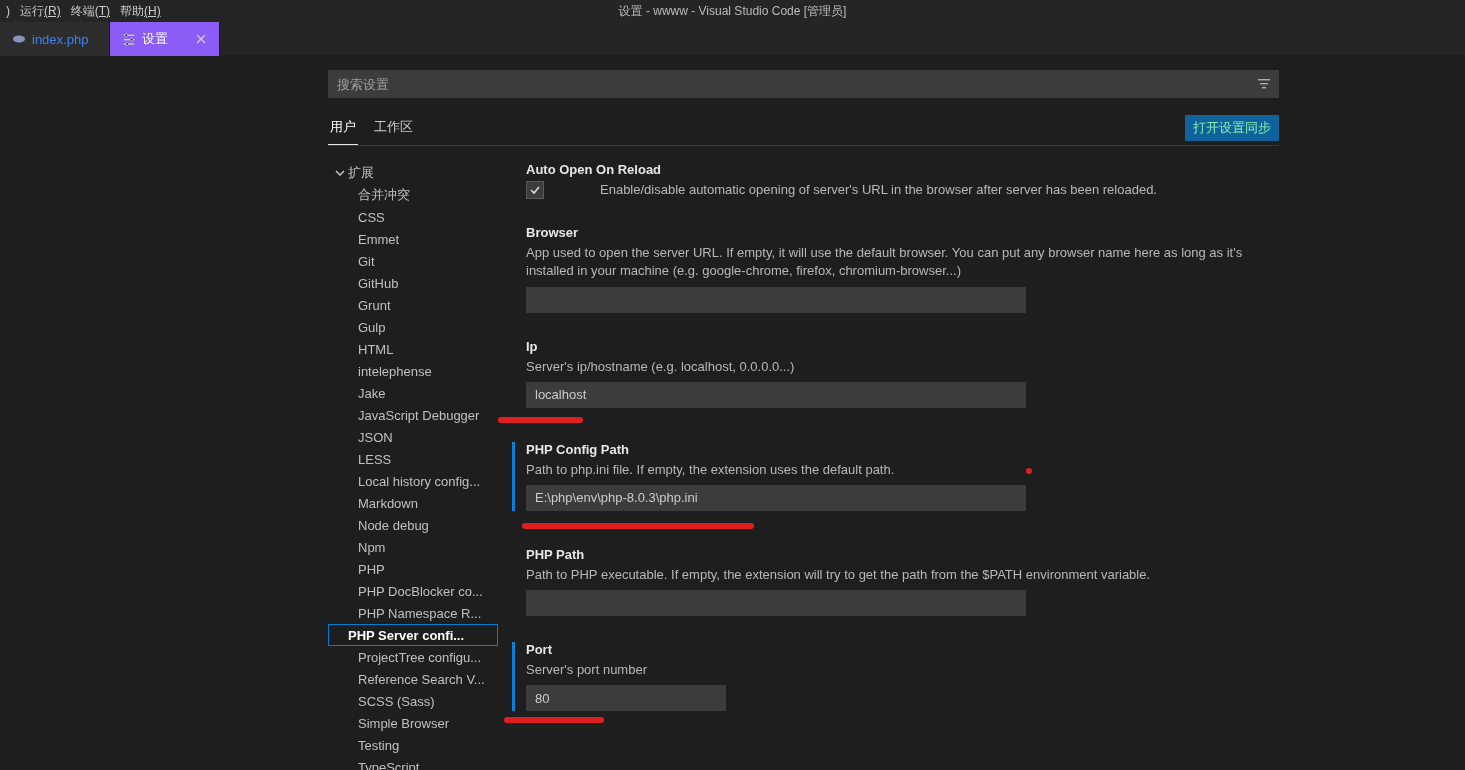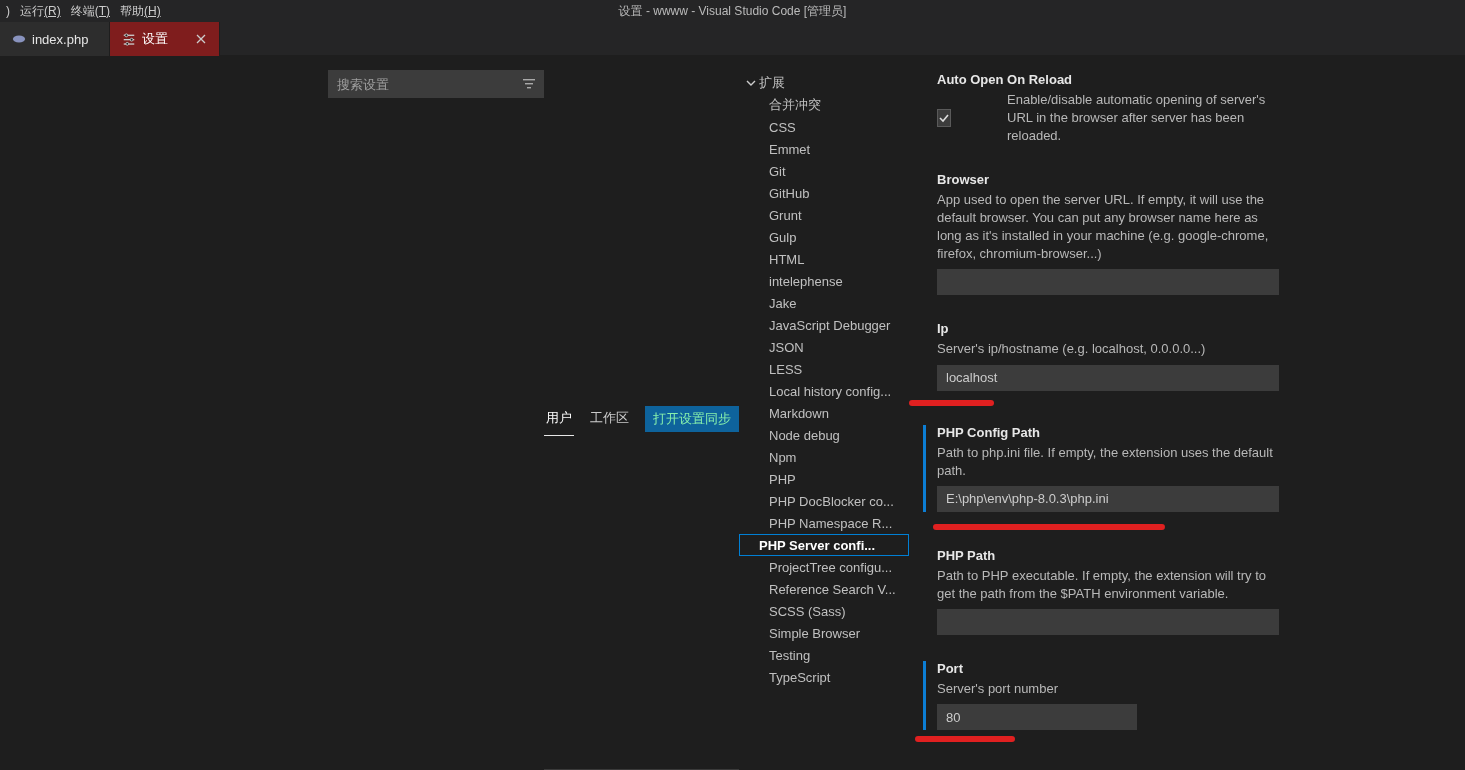--- a/index.html
+++ b/index.html
@@ -36,40 +36,40 @@
     background: #252526;
     display: flex;
     border-bottom: 1px solid #1e1e1e;
   }
   .tab {
     height: 34px;
     display: flex;
     align-items: center;
     padding: 0 12px;
     background: #2d2d2d;
-    color: #e5e5e5;
+    color: #3b82f6;
     border-right: 1px solid #1e1e1e;
     min-width: 110px;
     cursor: default;
   }
   .tab.active {
-    background: #7f1d1d;
+    background: #8b5cf6;
     color: #ffffff;
   }
   .tab .icon { margin-right: 6px; display: inline-flex; }
   .tab .close { margin-left: auto; padding-left: 10px; color: #bbb; }
   .editor-area {
     height: calc(770px - 22px - 34px);
     display: flex;
     flex-direction: column;
     background: #1e1e1e;
   }
   .settings-root {
     display: flex;
-    flex-direction: row;
+    flex-direction: column;
     height: 100%;
     margin-left: 328px;
     margin-right: 186px;
   }
   .search-row {
     padding: 0;
     margin-top: 14px;
   }
   .search-input {
     width: 100%;

